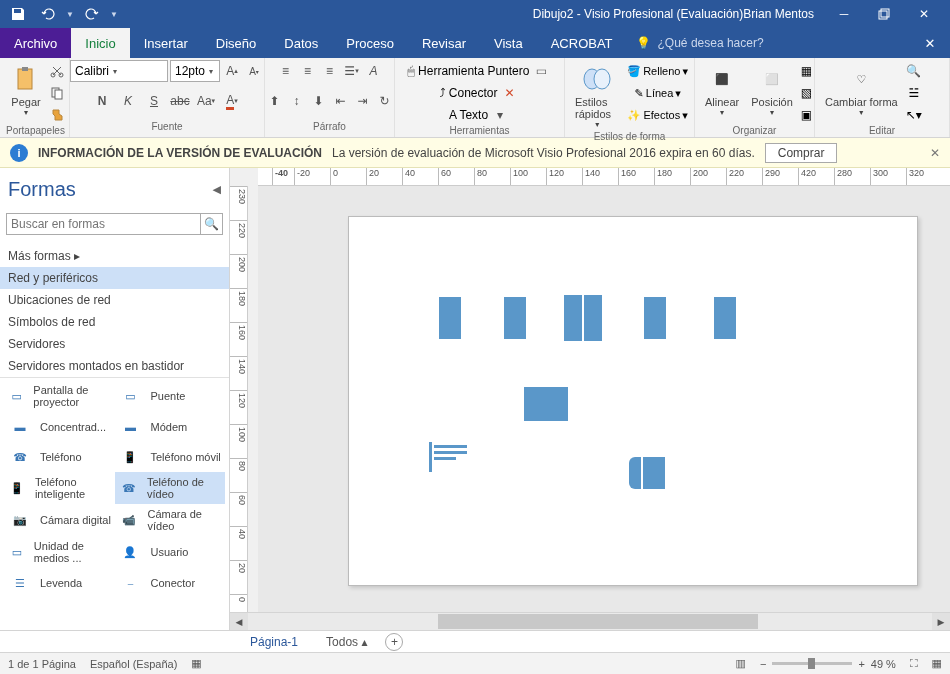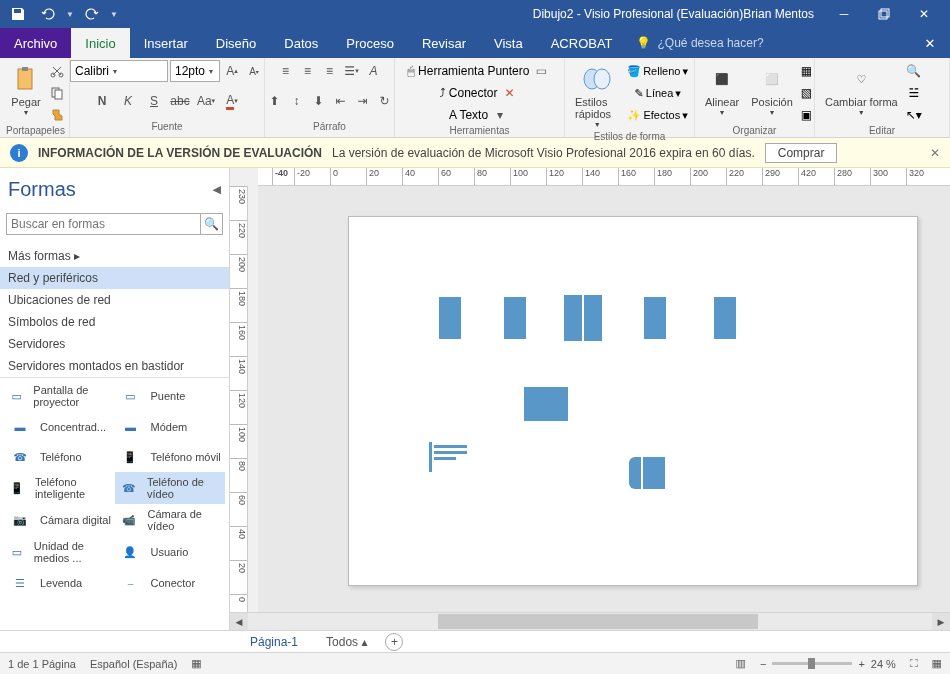--- a/index.html
+++ b/index.html
@@ -490,17 +490,17 @@
   <span>Español (España)</span>
   <span>▦</span>
   <span class="spacer"></span>
   <span>▥</span>
   <div class="zoom">
     <span>−</span>
     <div class="zslider">
         <div class="zthumb"></div>
       </div>
     <span>+</span>
-    <span>24 %</span>
+    <span>49 %</span>
   </div>
   <span>⛶</span>
   <span>▦</span>
 </div>
 
 </body></html>

